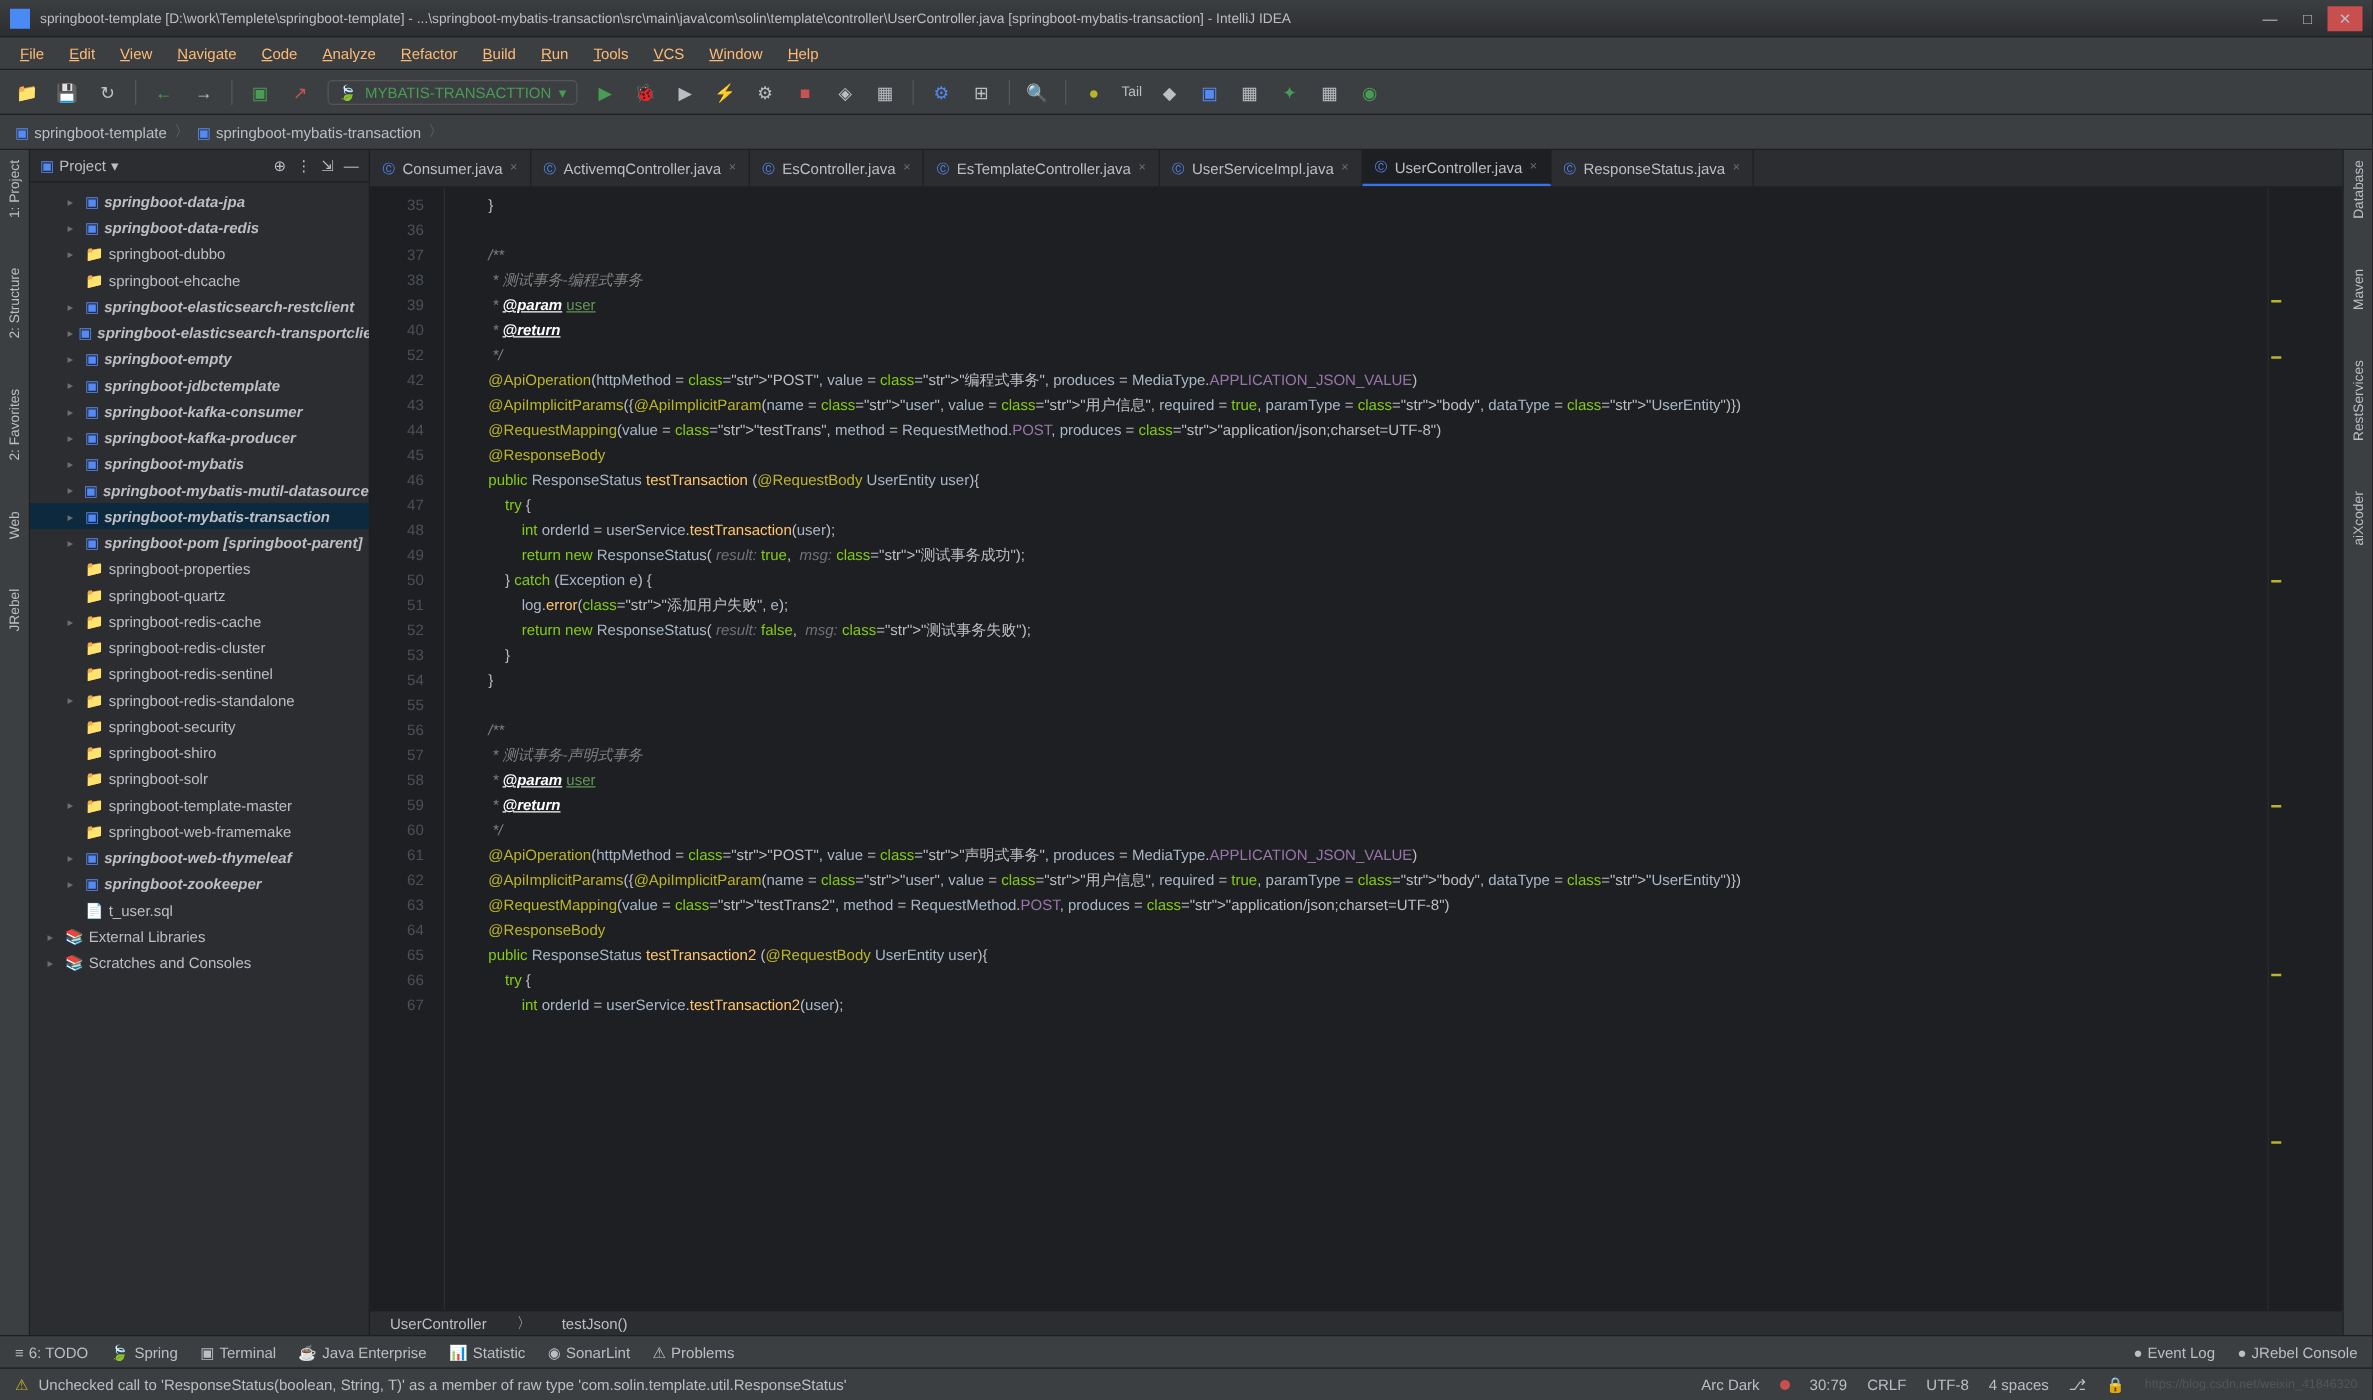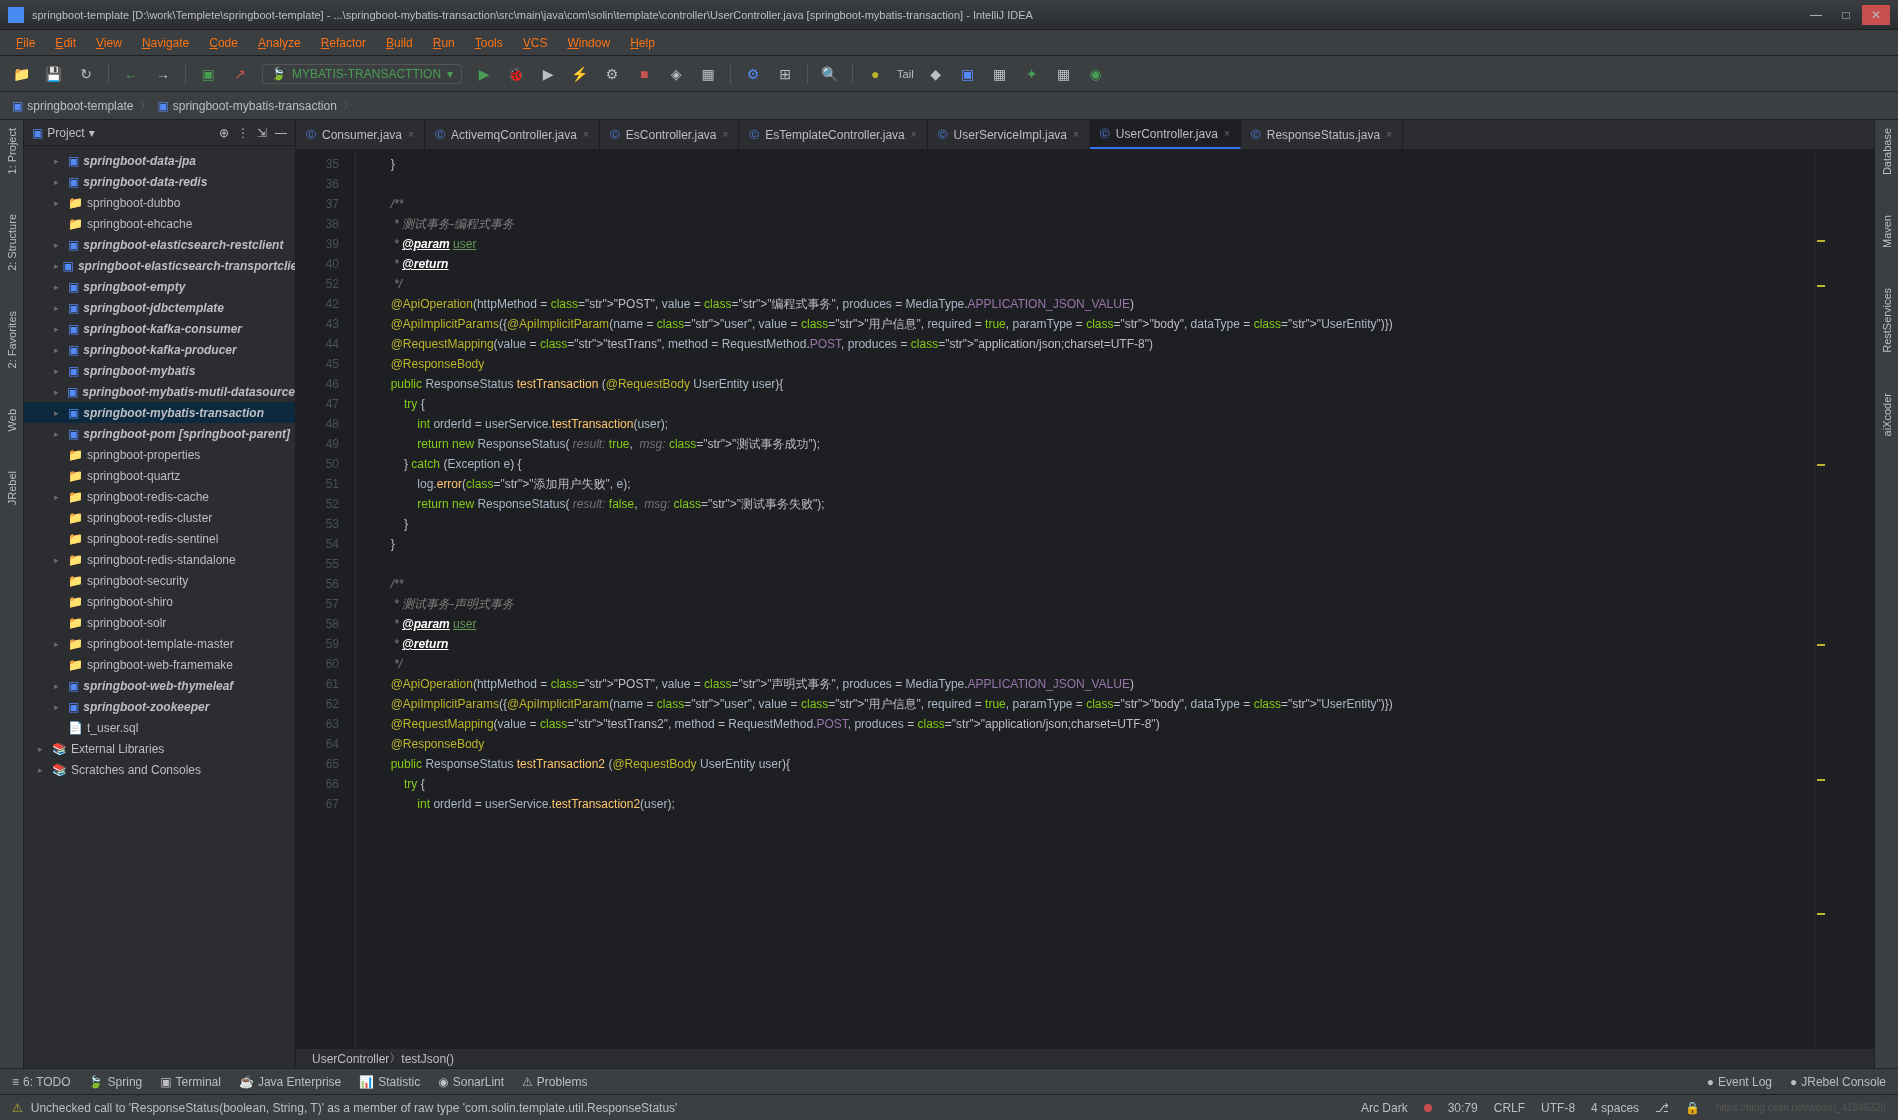--- a/index.html
+++ b/index.html
@@ -6,21 +6,21 @@
 body { background: #2b2d30; color: #bcbec4; overflow: hidden; width: 1898px; height: 1120px; }
 
 .titlebar { height: 30px; background: linear-gradient(#3c3f41, #2b2d30); display: flex; align-items: center; padding: 0 8px; border-bottom: 1px solid #1e1f22; justify-content: flex-end; }
 .titlebar-icon { width: 16px; height: 16px; background: #4a8af4; margin-right: 8px; }
 .titlebar-text { flex: 1; color: #bcbec4; font-size: 11px; }
 .win-controls { display: flex; gap: 2px; }
 .win-btn { width: 28px; height: 20px; display: flex; align-items: center; justify-content: center; cursor: pointer; }
 .win-close { background: #c94f4f; }
 
 .menubar { height: 26px; background: #3c3f41; display: flex; align-items: center; padding: 0 8px; gap: 4px; border-bottom: 1px solid #1e1f22; }
-.menu-item { padding: 2px 8px; cursor: pointer; color: #f97316; }
+.menu-item { padding: 2px 8px; cursor: pointer; color: #fdba74; }
 .menu-item u { text-decoration: underline; }
 
 .toolbar { height: 36px; background: #3c3f41; display: flex; align-items: center; padding: 0 12px; gap: 12px; border-bottom: 1px solid #1e1f22; }
 .tb-icon { width: 20px; height: 20px; cursor: pointer; display: flex; align-items: center; justify-content: center; color: #bcbec4; font-size: 14px; }
 .tb-sep { width: 1px; height: 20px; background: #555; }
 .run-config { display: flex; align-items: center; gap: 6px; color: #499c54; border: 1px solid #555; border-radius: 4px; padding: 2px 8px; cursor: pointer; }
 
 .breadcrumb { height: 28px; background: #3c3f41; display: flex; align-items: center; padding: 0 12px; gap: 6px; border-bottom: 1px solid #1e1f22; font-size: 11px; }
 .bc-item { display: flex; align-items: center; gap: 4px; cursor: pointer; color: #bcbec4; }
 .bc-chevron { color: #6e6e6e; }
@@ -72,21 +72,21 @@
 
 .bottom-bar { height: 26px; background: #3c3f41; display: flex; align-items: center; padding: 0 12px; gap: 18px; border-top: 1px solid #1e1f22; font-size: 11px; }
 .bb-item { display: flex; align-items: center; gap: 4px; cursor: pointer; }
 .bb-right { margin-left: auto; display: flex; gap: 18px; }
 
 .statusbar { height: 26px; background: #3c3f41; display: flex; align-items: center; padding: 0 12px; border-top: 1px solid #1e1f22; font-size: 11px; color: #bcbec4; }
 .status-left { flex: 1; display: flex; align-items: center; gap: 8px; }
 .status-right { display: flex; gap: 16px; align-items: center; }
 .status-dot { width: 8px; height: 8px; border-radius: 50%; background: #c94f4f; }
 
-.breadcrumb-inner { height: 20px; background: #2b2d30; padding: 0 16px; display: flex; align-items: center; gap: 0; font-size: 11px; color: #bcbec4; border-top: 1px solid #1e1f22; }
+.breadcrumb-inner { height: 20px; background: #2b2d30; padding: 0 16px; display: flex; align-items: center; gap: 24px; font-size: 11px; color: #bcbec4; border-top: 1px solid #1e1f22; }
 </style>
 </head>
 <body>
 
 <div class="titlebar">
   <div class="titlebar-icon"></div>
   <div class="titlebar-text">springboot-template [D:\work\Templete\springboot-template] - ...\springboot-mybatis-transaction\src\main\java\com\solin\template\controller\UserController.java [springboot-mybatis-transaction] - IntelliJ IDEA</div>
   <div class="win-controls">
     <div class="win-btn">—</div>
     <div class="win-btn">□</div>

